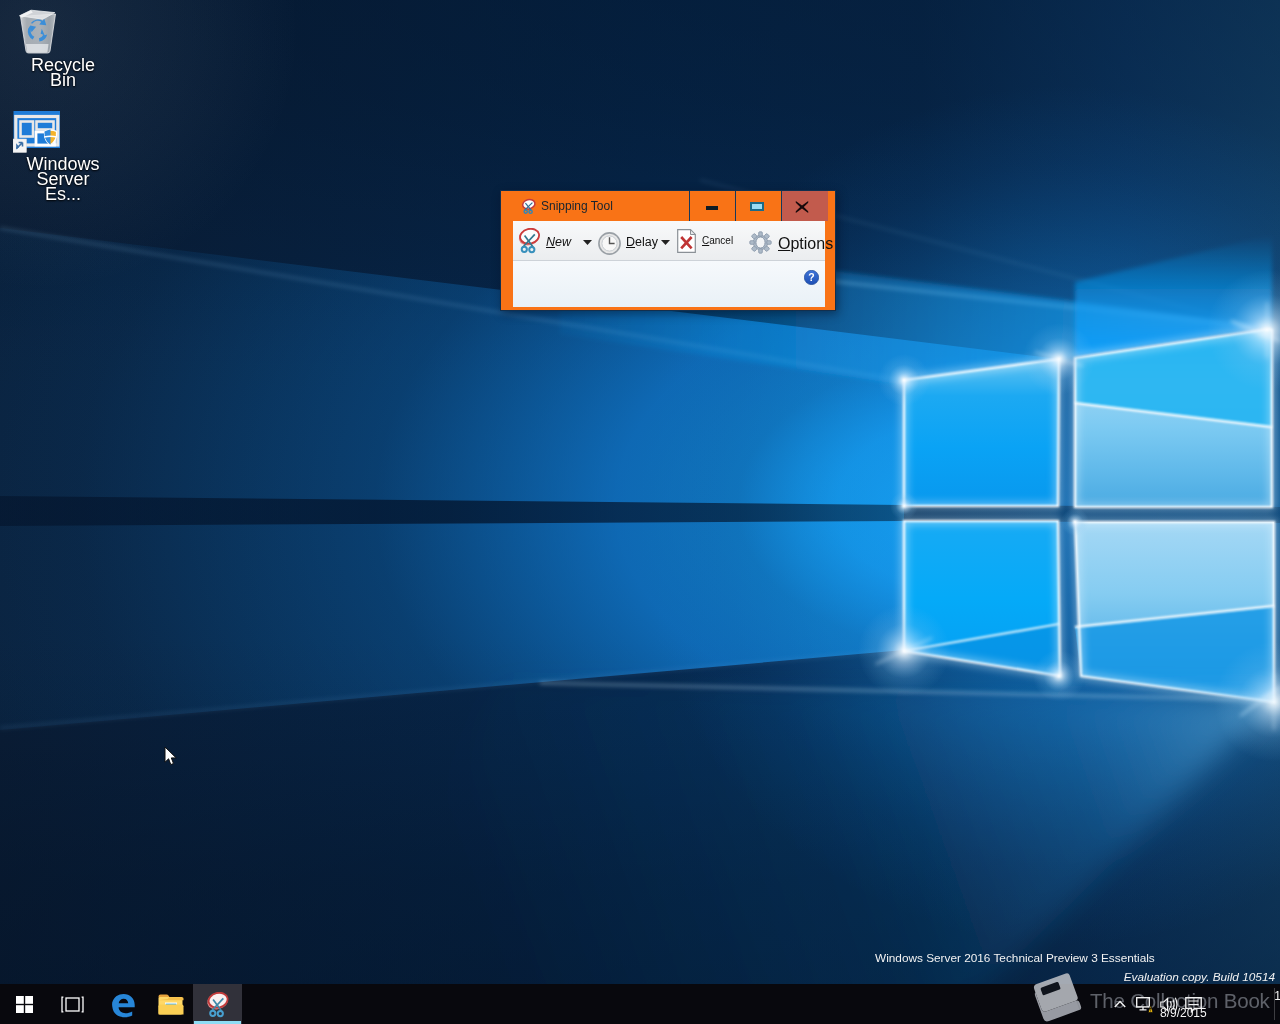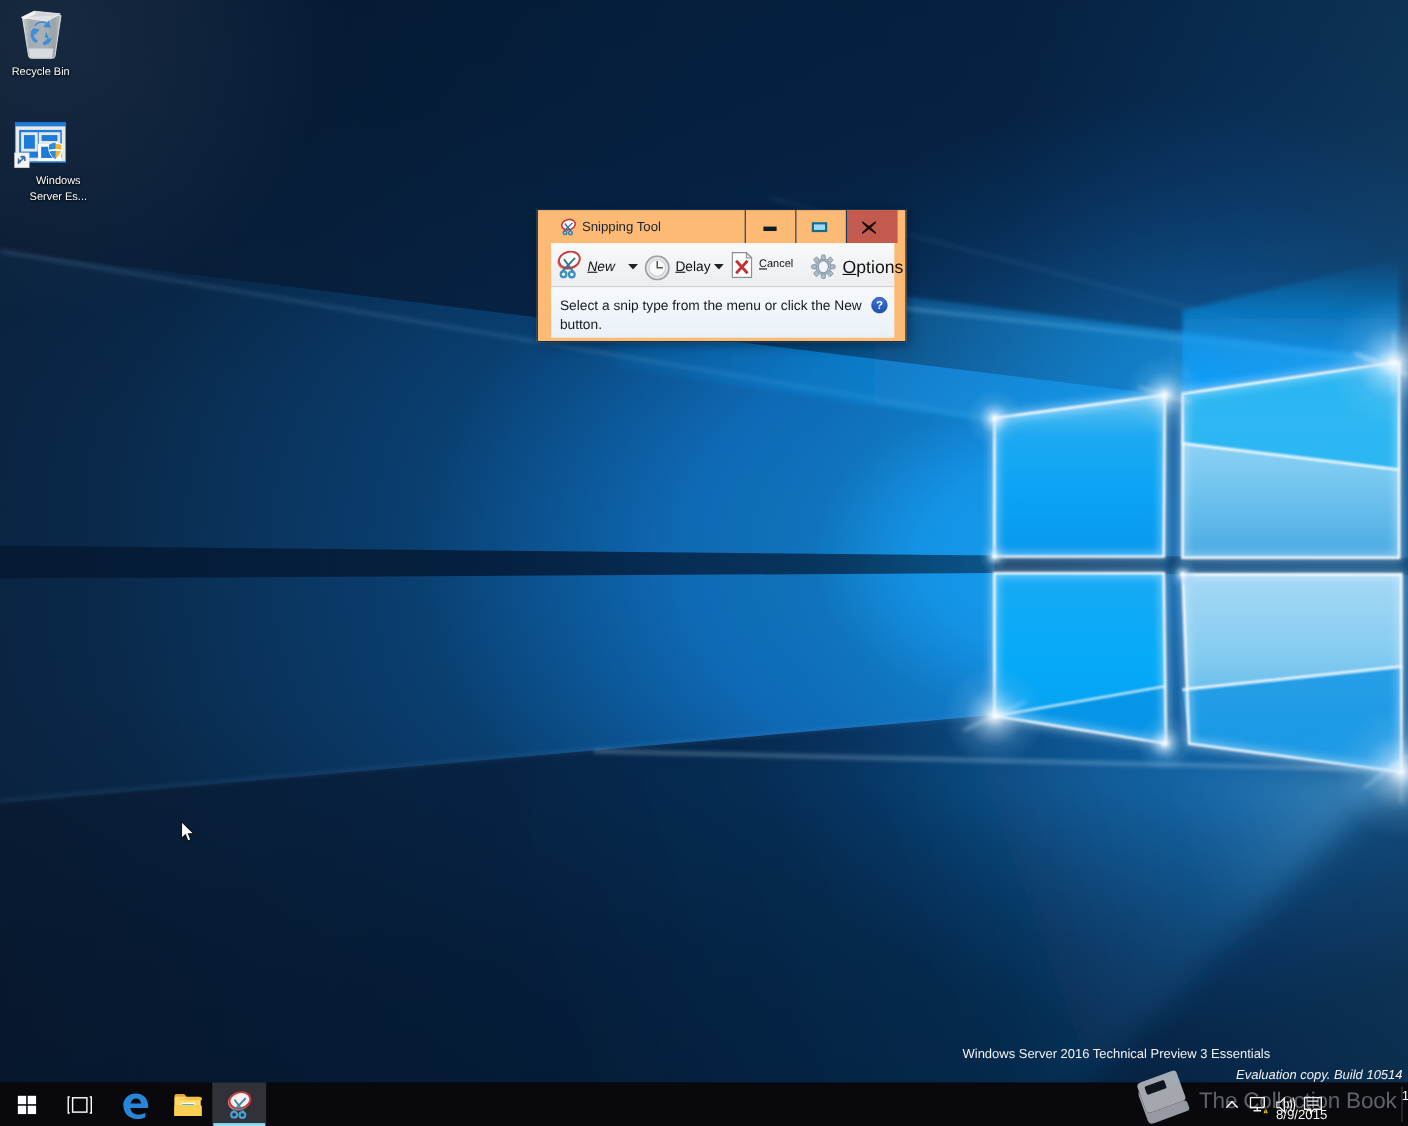--- a/index.html
+++ b/index.html
@@ -1,21 +1,21 @@
 <!DOCTYPE html>
 <html><head>
 <meta charset="utf-8">
 <style>
   html,body{margin:0;padding:0;}
   body{width:1280px;height:1024px;overflow:hidden;position:relative;
        font-family:"Liberation Sans",sans-serif;background:#0c2038;}
   .abs{position:absolute;}
   #wall{position:absolute;left:0;top:0;}
-  .iconlabel{position:absolute;color:#fff;font-size:10px;text-align:center;
-             text-shadow:0 1px 2px rgba(0,0,0,0.9),0 0 2px rgba(0,0,0,0.7);line-height:15px;}
+  .iconlabel{position:absolute;color:#fff;font-size:18px;text-align:center;
+             text-shadow:0 1px 2px rgba(0,0,0,0.9),0 0 2px rgba(0,0,0,0.7);line-height:15px;margin-left:26px;}
 </style>
 </head>
 <body>
 
 <svg id="wall" width="1280" height="1024" viewBox="0 0 1280 1024">
 <defs>
   <linearGradient id="hbase" x1="0" y1="0" x2="1280" y2="0" gradientUnits="userSpaceOnUse">
     <stop offset="0" stop-color="#0a1d36"></stop>
     <stop offset="0.5" stop-color="#06284e"></stop>
     <stop offset="0.72" stop-color="#082c54"></stop>
@@ -223,24 +223,24 @@
     <rect x="23" y="22" width="18.5" height="13" fill="#1e7cd8" stroke="#fff" stroke-width="2.8"></rect>
     <g>
       <path d="M31.5 21.5 Q37.5 18.8 43.5 21.5 Q44.3 30.6 37.5 34.8 Q30.7 30.6 31.5 21.5 Z" fill="#f5b32c" stroke="#fff" stroke-width="1.2"></path>
       <path d="M37.5 19.6 L37.5 34.8 Q30.7 30.6 31.5 21.5 Q34.5 20.2 37.5 19.6 Z" fill="#2e8adf"></path>
       <path d="M31.2 27 Q37.5 25.6 43.8 27" stroke="#fff" stroke-width="1.6" fill="none"></path>
     </g>
     <rect x="0" y="29" width="13.5" height="13.5" fill="#f4f4f4" stroke="#d8d8d8" stroke-width="0.5"></rect>
     <path d="M3.5 38.5 L9.5 32.5 M9.5 32.5 L5.6 32.5 M9.5 32.5 L9.5 36.4" stroke="#3a6ea5" stroke-width="1.6" fill="none"></path>
     <path d="M3.2 33.2 l3 3.8 l-3 2.4 Z" fill="#3a6ea5"></path>
   </svg>
-  <div class="iconlabel" style="left:16px;top:157px;width:74px;">Windows<br>Server Es...</div>
+  <div class="iconlabel" style="left:0px;top:157px;width:74px;">Windows<br>Server Es...</div>
 </div>
 
-<div class="abs" id="snipwin" style="left:488px;top:190px;width:334px;height:119px;background:#fdba74;border:1px solid #122f4e;box-shadow:2px 3px 9px rgba(0,10,30,0.45);">
+<div class="abs" id="snipwin" style="left:500px;top:190px;width:334px;height:119px;background:#f97316;border:1px solid #122f4e;box-shadow:2px 3px 9px rgba(0,10,30,0.45);">
 
   <svg class="abs" style="left:19px;top:7px;" width="18" height="18" viewBox="0 0 18 18">
     <ellipse cx="8.8" cy="6.2" rx="6.2" ry="4.6" fill="#fdfdfd" stroke="#c43c3c" stroke-width="1.5" transform="rotate(-14 8.8 6.2)"></ellipse>
     <path d="M4.4 12.4 L12.4 4.6" stroke="#2e6f93" stroke-width="1.2" fill="none"></path>
     <path d="M11.2 12.2 L5.4 5.2" stroke="#2e6f93" stroke-width="1.2" fill="none"></path>
     <circle cx="5.7" cy="13.6" r="1.6" fill="none" stroke="#2e86b8" stroke-width="1.4"></circle>
     <circle cx="10.6" cy="13.8" r="1.6" fill="none" stroke="#2e86b8" stroke-width="1.4"></circle>
   </svg>
   <div class="abs" style="left:40px;top:8px;font-size:12px;color:#16242f;">Snipping Tool</div>
 
@@ -297,21 +297,20 @@
         <rect x="3.2" y="3.2" width="4.2" height="4.2" rx="1" transform="rotate(45 5.3 5.3)"></rect>
         <rect x="15.6" y="3.2" width="4.2" height="4.2" rx="1" transform="rotate(-45 17.7 5.3)"></rect>
         <rect x="3.2" y="15.6" width="4.2" height="4.2" rx="1" transform="rotate(-45 5.3 17.7)"></rect>
         <rect x="15.6" y="15.6" width="4.2" height="4.2" rx="1" transform="rotate(45 17.7 17.7)"></rect>
       </g>
     </g>
     <ellipse cx="11.5" cy="11.5" rx="4.6" ry="5.6" fill="#f2f4f6" stroke="#8796a8" stroke-width="1"></ellipse>
   </svg>
   <div class="abs" style="left:277px;top:44px;font-size:16px;color:#111;"><span style="text-decoration:underline;">O</span>ptions</div>
 
-  <div class="abs" style="left:20px;top:79px;width:290px;font-size:12.5px;line-height:16.5px;color:#1a1a1a;">Select a snip type from the menu or click the New<br>button.</div>
   <svg class="abs" style="left:303px;top:79px;" width="15" height="15" viewBox="0 0 15 15">
     <defs>
         <linearGradient id="helpg" x1="0" y1="0" x2="0" y2="1">
       <stop offset="0" stop-color="#3f74d8"></stop>
           <stop offset="1" stop-color="#1d4fb4"></stop>
     </linearGradient>
       </defs>
     <circle cx="7.5" cy="7.5" r="7.2" fill="url(#helpg)" stroke="#16418f" stroke-width="0.6"></circle>
     <text x="7.5" y="11.2" font-size="10.5" font-weight="bold" fill="#fff" text-anchor="middle" font-family="Liberation Sans,sans-serif">?</text>
   </svg>

